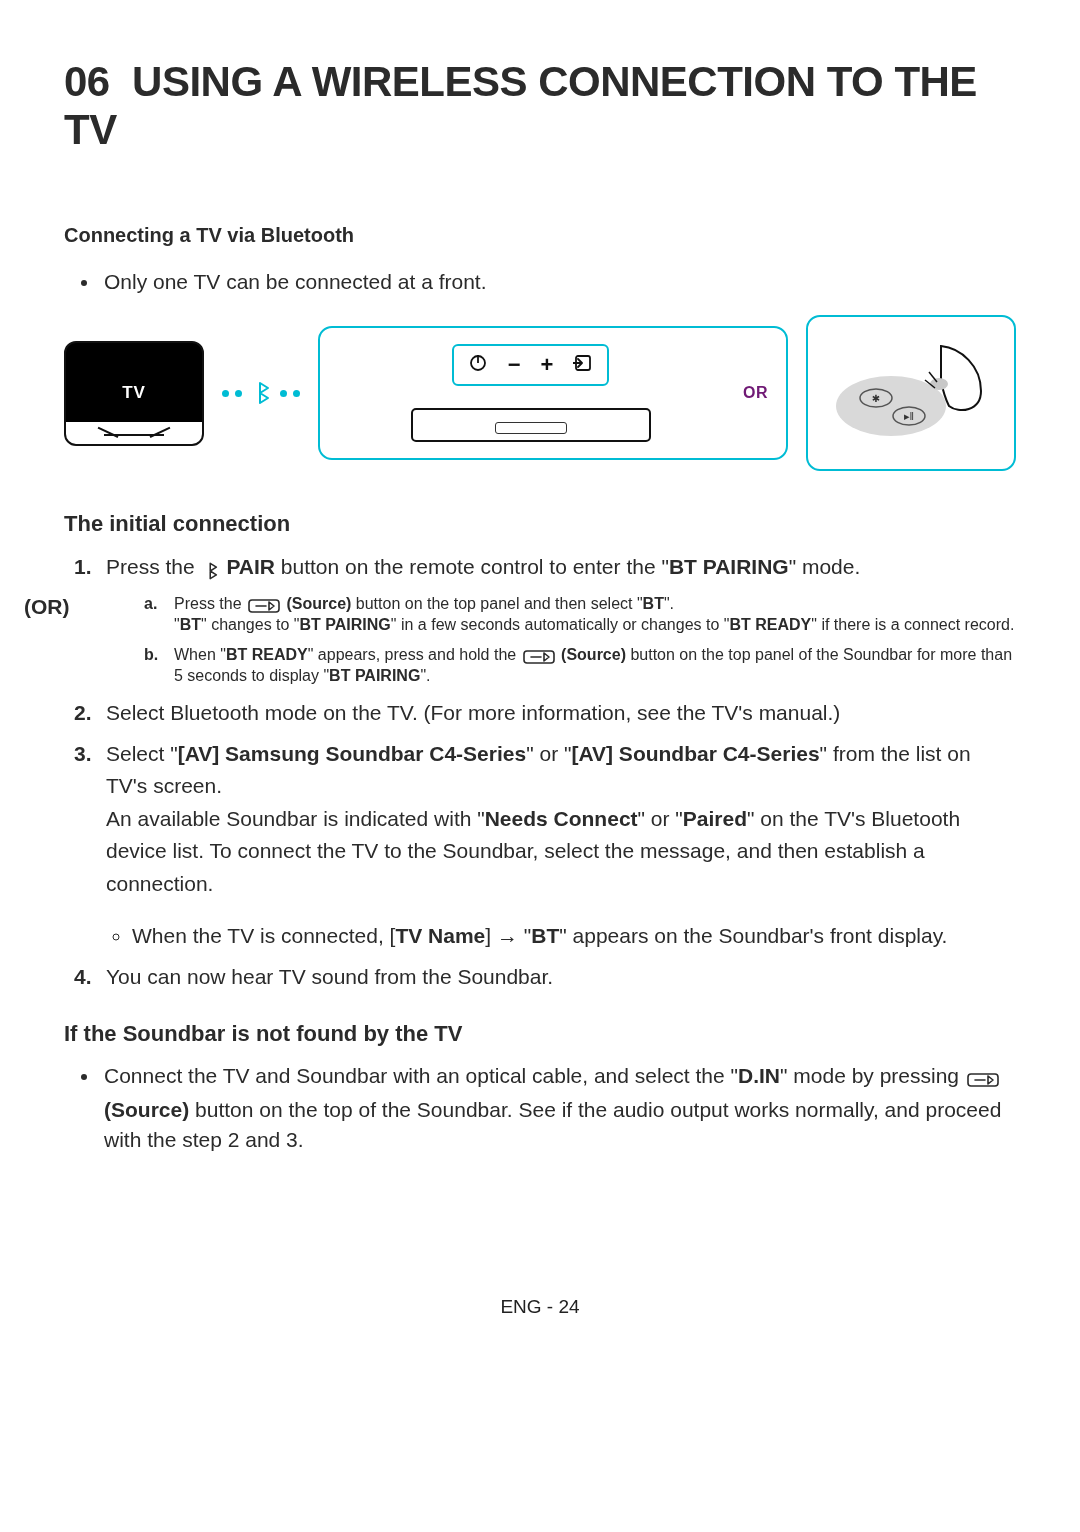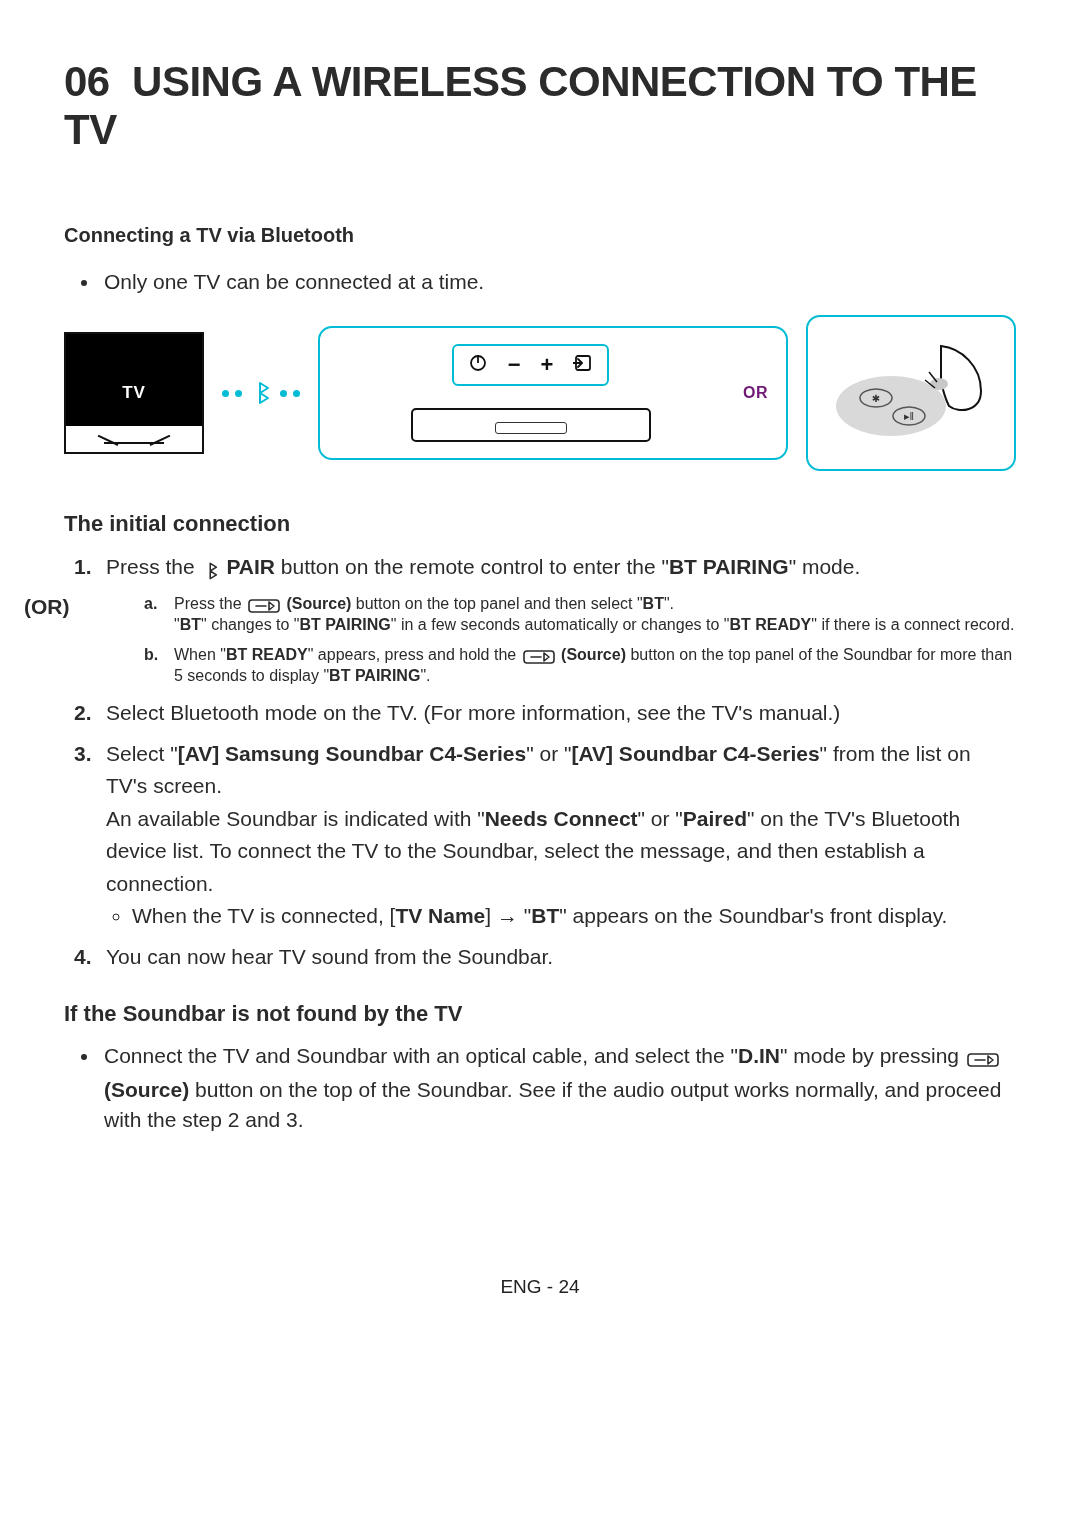--- a/index.html
+++ b/index.html
@@ -40,22 +40,22 @@
   ul.bullet li { padding-left: 4px; }
 
   
   .diagram-row {
     display: flex;
     align-items: center;
     gap: 18px;
     margin-bottom: 40px;
   }
   .tv-box {
-    width: 140px; height: 122px;
-    border: 2px solid #111; border-radius: 0;
+    width: 140px; height: 105px;
+    border: 2px solid #111; border-radius: 12px;
     position: relative; display:flex; align-items:center; justify-content:center;
     background: linear-gradient(to bottom, #000 0 78%, transparent 78%);
   }
   .tv-label { color:#fff; font-size:17px; font-weight:700; letter-spacing:1px; }
   .tv-stand {
     position:absolute; bottom:4px; left:50%; transform:translateX(-50%);
     width:60px; height:6px; border-top:2px solid #111;
   }
   .tv-stand::before, .tv-stand::after{
     content:""; position:absolute; top:0; width:22px; height:2px; background:#111;
@@ -119,21 +119,21 @@
     list-style:none; padding:0; margin:0; counter-reset: ab;
   }
   ol.sub-ab > li {
     position:relative; padding-left:30px; margin-bottom:12px;
   }
   ol.sub-ab > li::before{
     counter-increment: ab; content: counter(ab, lower-alpha) ".";
     position:absolute; left:0; top:0; font-weight:700;
   }
   ul.inner-bullet{
-    margin:0 0 0 0; padding-left:26px; font-size:21px; line-height:1.55;
+    margin:20px 0 0 0; padding-left:26px; font-size:21px; line-height:1.55;
   }
   .b{font-weight:700;}
   .inline-icon{display:inline-block; vertical-align:-3px;}
   .inline-icon svg{width:20px; height:20px;}
   .inline-icon.src svg{width:36px; height:16px; vertical-align:-2px;}
 
   .footer {
     text-align:center; font-size:19px; margin-top:140px; color:#222;
   }
 </style>
@@ -162,21 +162,21 @@
 
 <div class="page">
 
   <h1 class="chapter-title">
     <span>06</span>&nbsp;&nbsp;<span>USING A WIRELESS CONNECTION TO THE TV</span>
   </h1>
 
   <h2 class="section-title">Connecting a TV via Bluetooth</h2>
 
   <ul class="bullet">
-    <li>Only one TV can be connected at a time.</li>
+    <li>Only one TV can be connected at a front.</li>
   </ul>
 
   <div class="diagram-row">
     <div class="tv-box">
       <span class="tv-label">TV</span>
       <div class="tv-stand"></div>
     </div>
 
     <div class="bt-signal">
       <span class="dot"></span>

